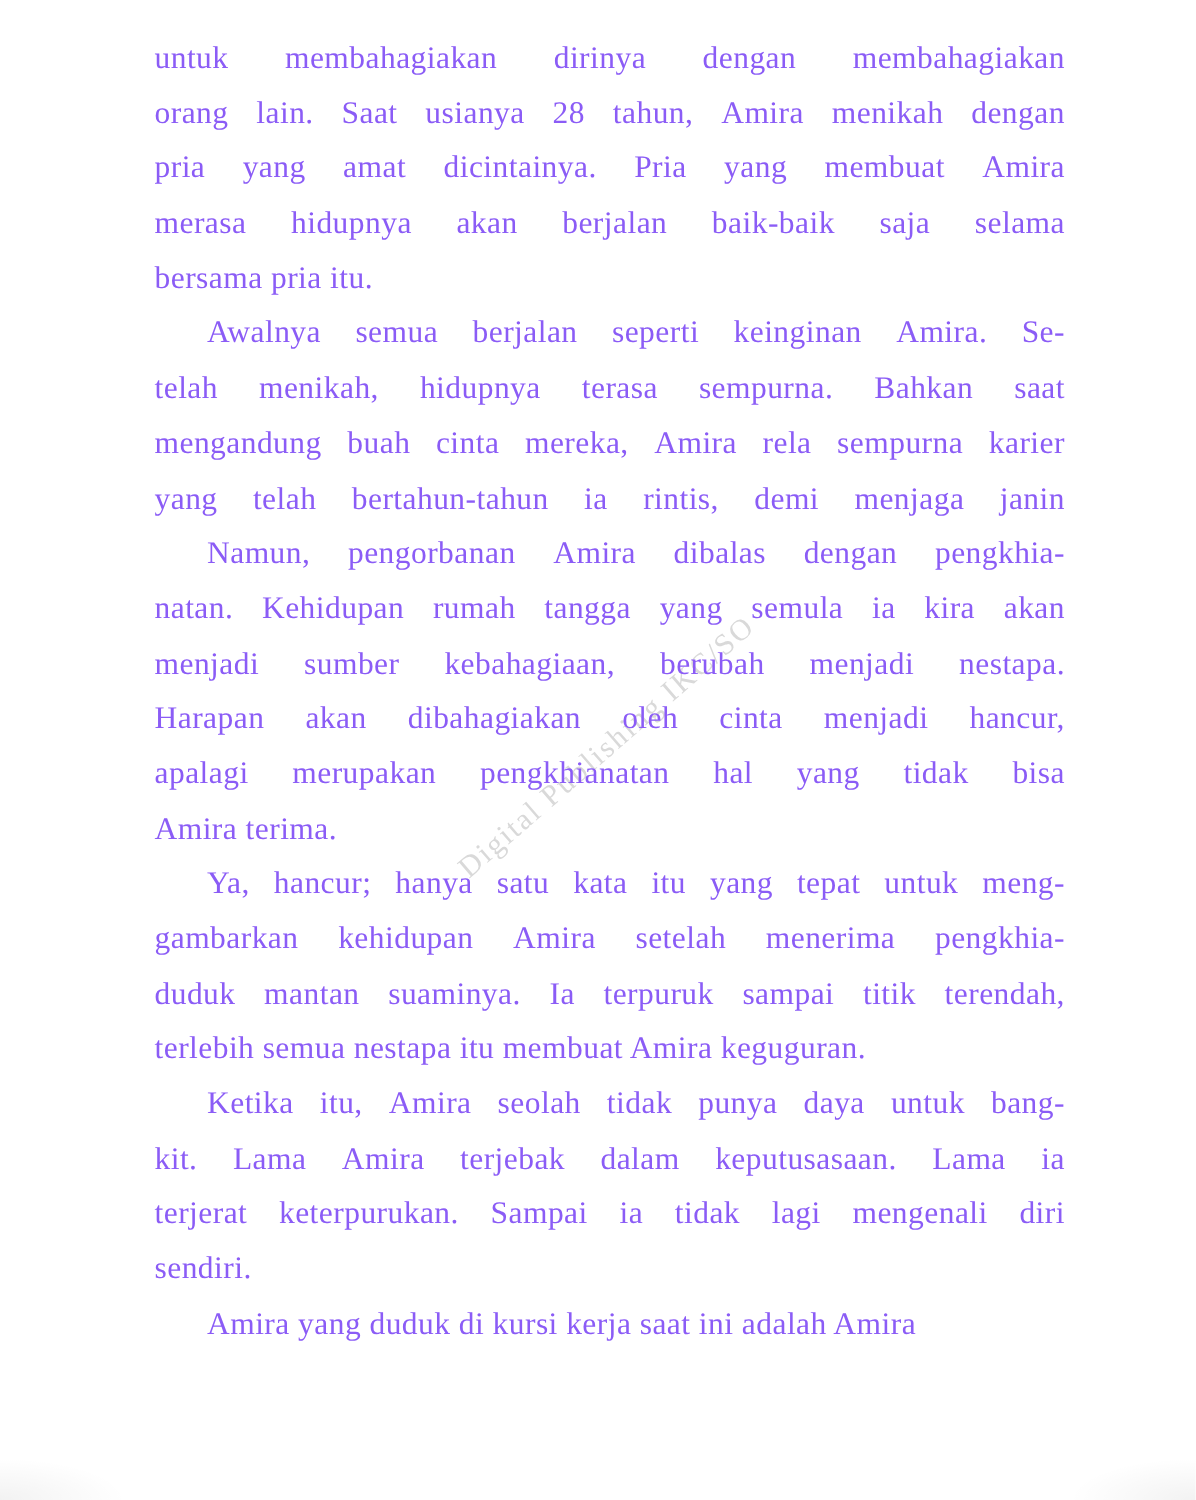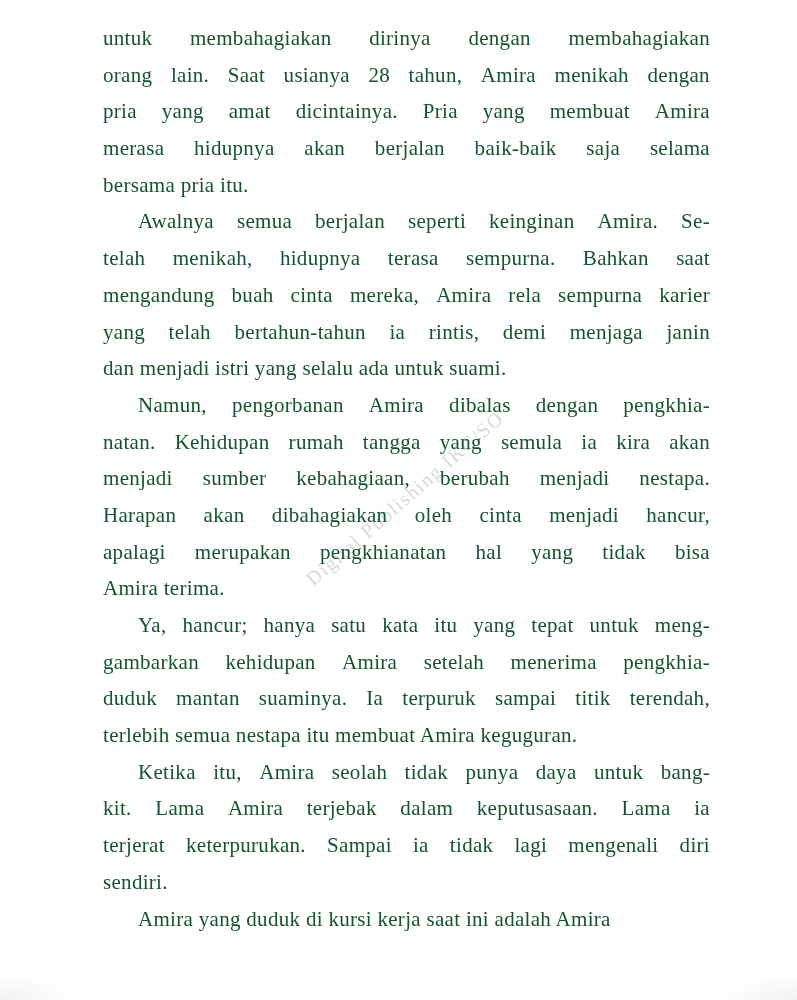--- a/index.html
+++ b/index.html
@@ -61,21 +61,21 @@
     display: inline;
   }
   .it {
   }
 </style>
 </head>
 <body style="background: rgb(255, 255, 255);">
 
 <div class="watermark" style="color: rgb(217, 217, 217);">Digital Publishing IKC/SO</div>
 
-<div class="page-text" style="color: #14532d;">
+<div class="page-text" style="color: #8b5cf6;">
     <div class="line just">
       <span class="w">untuk</span> 
       <span class="w">membahagiakan</span> 
       <span class="w">dirinya</span> 
       <span class="w">dengan</span> 
       <span class="w">membahagiakan</span> 
     </div>
     <div class="line just">
       <span class="w">orang</span> 
       <span class="w">lain.</span> 
@@ -138,21 +138,20 @@
     <div class="line just">
       <span class="w">yang</span> 
       <span class="w">telah</span> 
       <span class="w">bertahun-tahun</span> 
       <span class="w">ia</span> 
       <span class="w">rintis,</span> 
       <span class="w">demi</span> 
       <span class="w">menjaga</span> 
       <span class="w">janin</span> 
     </div>
-    <div class="line"><span class="w">dan</span> <span class="w">menjadi</span> <span class="w">istri</span> <span class="w">yang</span> <span class="w">selalu</span> <span class="w">ada</span> <span class="w">untuk</span> <span class="w">suami.</span> </div>
     <div class="line just ind">
       <span class="w">Namun,</span> 
       <span class="w">pengorbanan</span> 
       <span class="w">Amira</span> 
       <span class="w">dibalas</span> 
       <span class="w">dengan</span> 
       <span class="w">pengkhia-</span> 
     </div>
     <div class="line just">
       <span class="w">natan.</span> 

